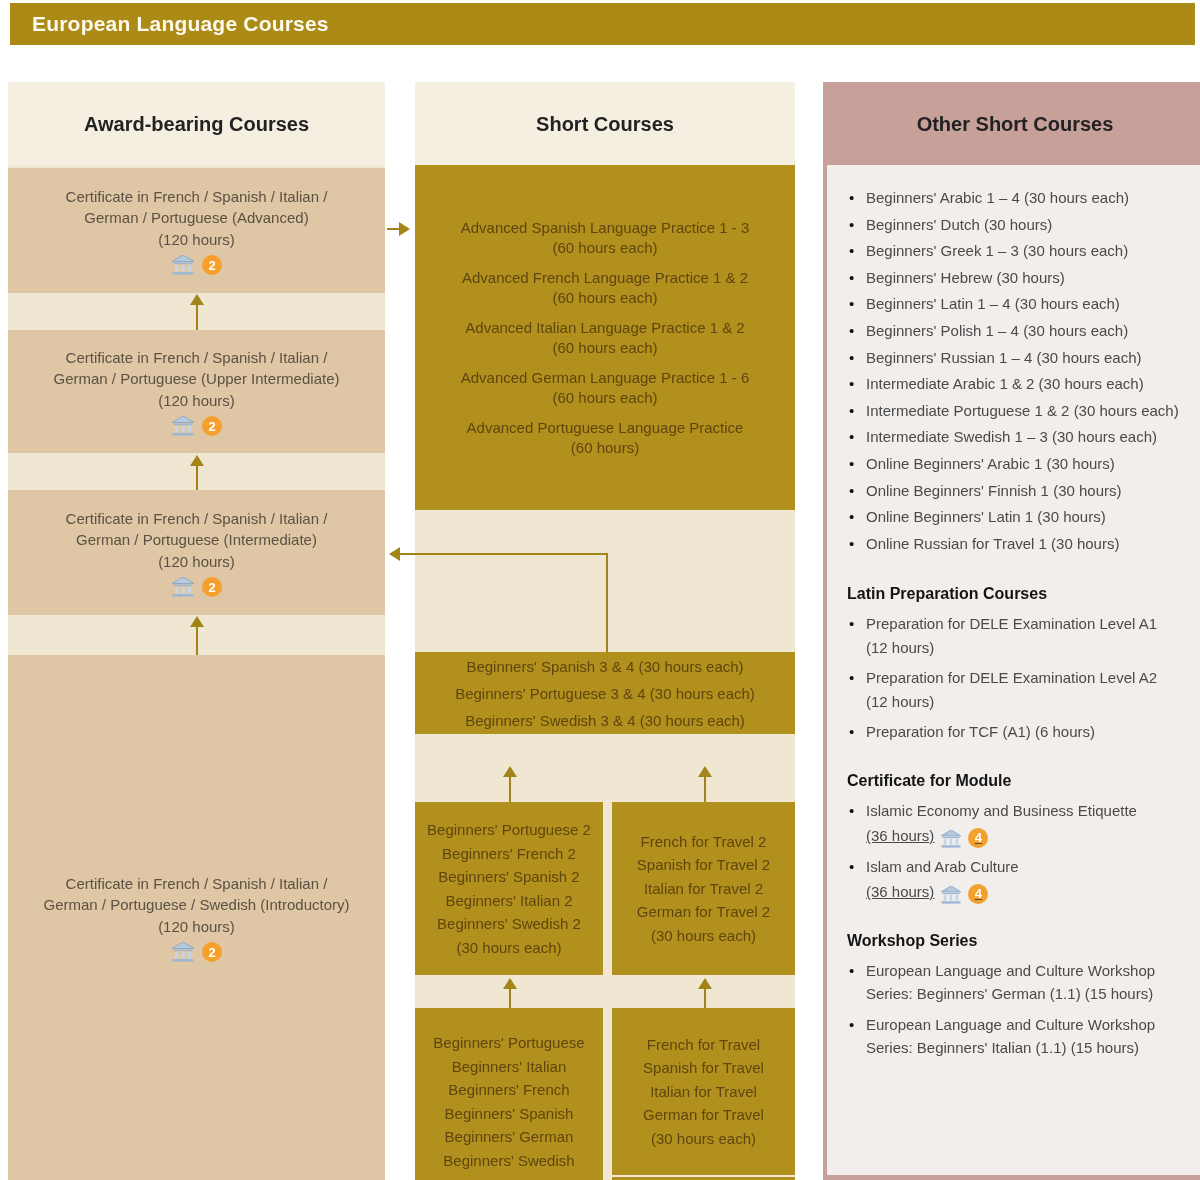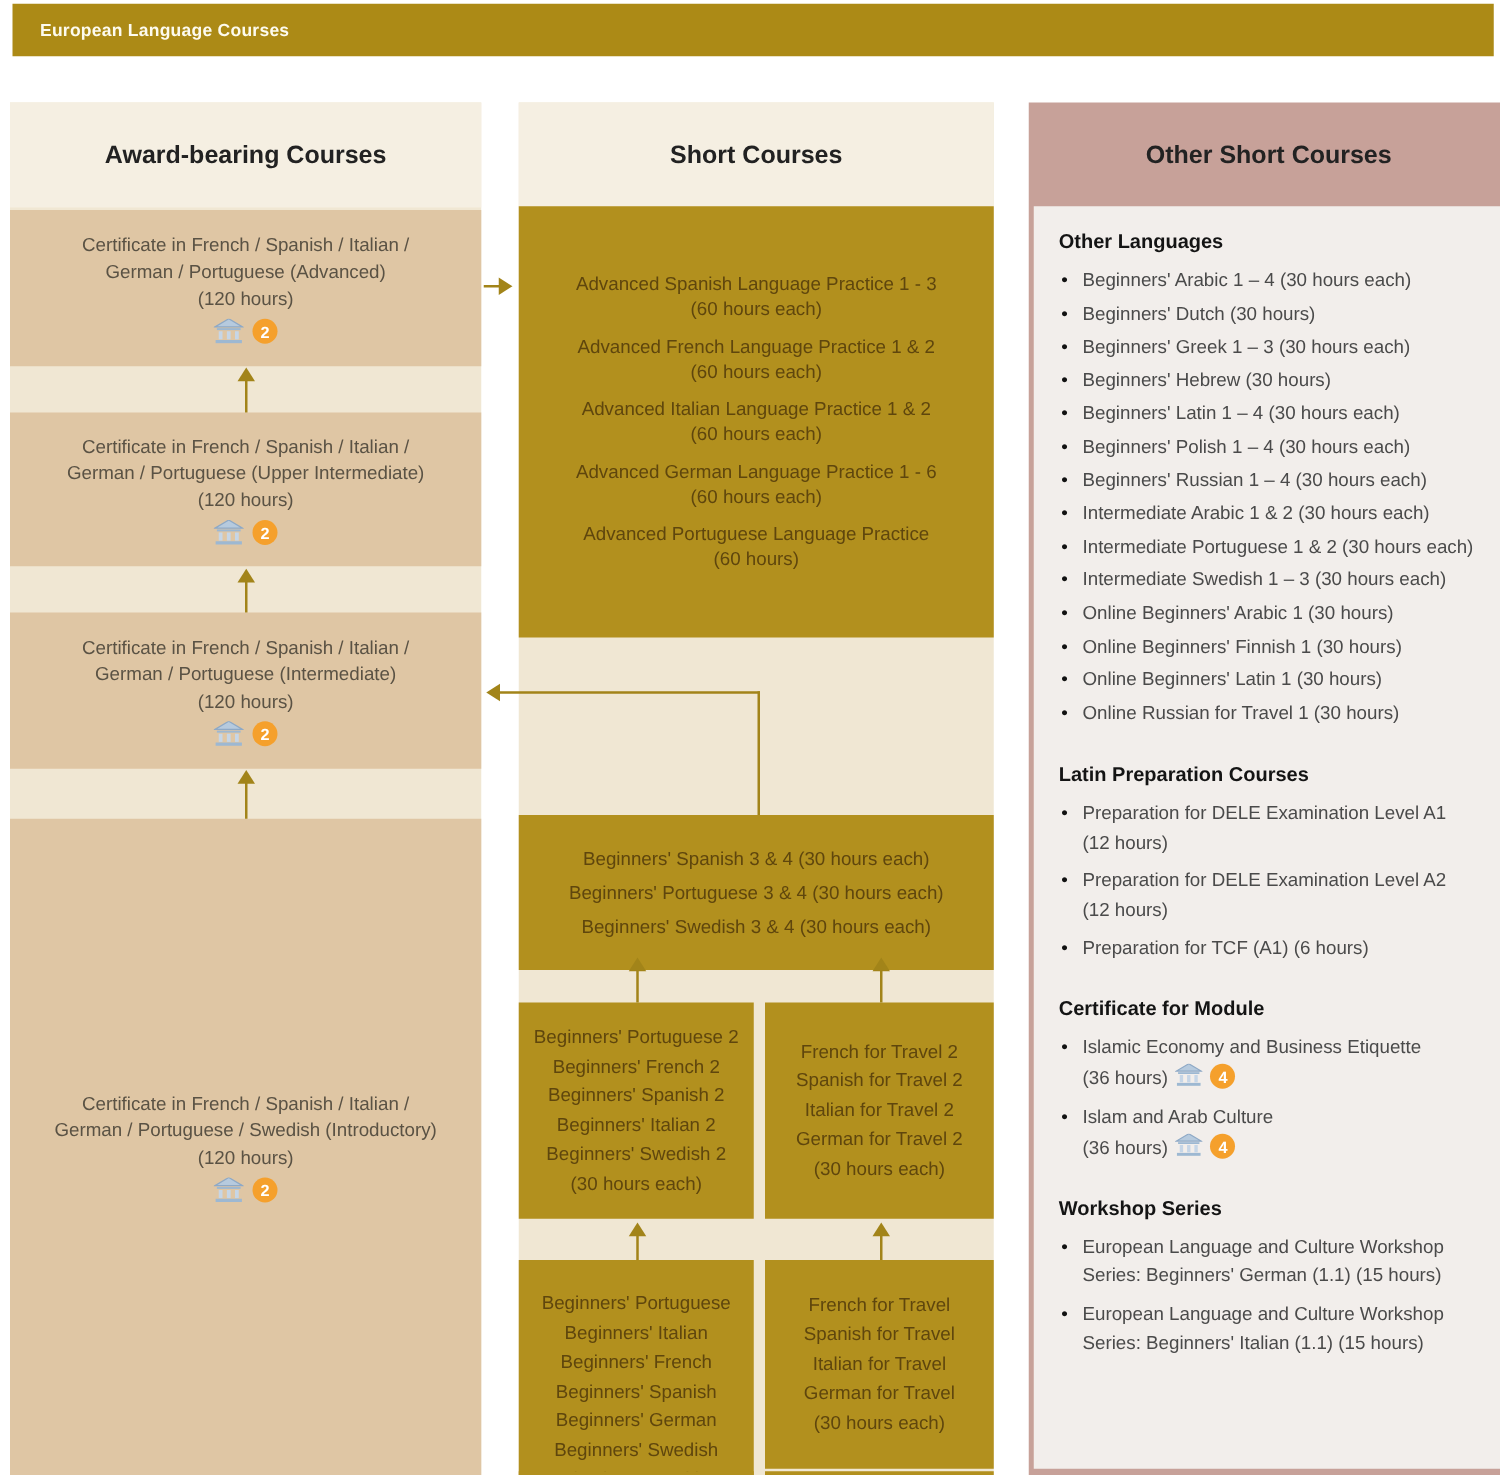--- a/index.html
+++ b/index.html
@@ -1,21 +1,21 @@
 <!DOCTYPE html>
 <html><head>
 <meta charset="utf-8">
 <style>
   html,body{margin:0;padding:0;background:#ffffff;}
   .stage{position:relative;width:1200px;height:1180px;background:#ffffff;
          font-family:"Liberation Sans", sans-serif;overflow:hidden;}
 
   
   .titlebar{position:absolute;left:10px;top:3px;width:1185px;height:42px;background:#ac8a16;
-            color:#fdfbef;font-size:14px;font-weight:bold;display:flex;align-items:center;
+            color:#fdfbef;font-size:21px;font-weight:bold;display:flex;align-items:center;
             padding-left:22px;box-sizing:border-box;letter-spacing:.2px;text-align:right;}
 
   
   .panel{position:absolute;top:82px;height:1098px;}
   .panel-award{left:8px;width:377px;background:#f0e7d3;}
   .panel-short{left:415px;width:380px;background:#f0e7d3;}
   .panel-other{left:823px;width:384px;background:#c7a199;}
 
   .col-header{position:absolute;left:0;top:0;width:100%;height:84px;display:flex;
               align-items:center;justify-content:center;font-size:20px;font-weight:bold;color:#222222;}
@@ -53,21 +53,21 @@
   .other-body{position:absolute;left:4px;right:4px;top:83px;bottom:5px;background:#f2eeeb;
               box-sizing:border-box;padding:20px 16px 10px 20px;color:#4a4a4a;font-size:15px;overflow:hidden;}
   .sec-head{font-size:16px;font-weight:bold;color:#141414;margin:0 0 9px 0;}
   .sec{margin:0 0 0 0;}
   .sec + .sec{margin-top:28px;}
   ul.blist{list-style:none;margin:0;padding:0;}
   ul.blist li{position:relative;padding-left:19px;}
   ul.blist li::before{content:"•";position:absolute;left:2px;color:#111111;}
   ul.blist.tight li{line-height:26.6px;}
   ul.blist.wrap li{line-height:23.5px;margin-bottom:7px;}
-  .certline2{display:flex;align-items:flex-start;gap:6px;margin-top:2px;}
+  .certline2{display:flex;align-items:flex-end;gap:6px;margin-top:2px;text-decoration:underline;}
 
   .bank svg{display:block;}
 </style>
 </head>
 <body>
 
 <div class="stage">
 
   <div class="titlebar">European Language Courses</div>
 
@@ -160,21 +160,21 @@
       <div class="course ml">Advanced French Language Practice 1 &amp; 2
 (60 hours each)</div>
       <div class="course ml">Advanced Italian Language Practice 1 &amp; 2
 (60 hours each)</div>
       <div class="course ml">Advanced German Language Practice 1 - 6
 (60 hours each)</div>
       <div class="course ml">Advanced Portuguese Language Practice
 (60 hours)</div>
     </div>
 
-    <div class="gbox listbox" style="left:0;top:570px;width:380px;height:124px;">
+    <div class="gbox listbox" style="left:0;top:570px;width:380px;height:82px;">
       <div>Beginners' Spanish 3 &amp; 4  (30 hours each)</div>
       <div>Beginners' Portuguese 3 &amp; 4  (30 hours each)</div>
       <div>Beginners' Swedish 3 &amp; 4 (30 hours each)</div>
     </div>
 
     <div class="gbox small" style="left:0;top:720px;width:188px;height:173px;">
       <div class="ml">Beginners' Portuguese 2
 Beginners' French 2
 Beginners' Spanish 2
 Beginners' Italian 2
@@ -208,21 +208,20 @@
 
     <div class="gstrip" style="left:0;top:1095px;width:188px;"></div>
     <div class="gstrip" style="left:197px;top:1095px;width:183px;"></div>
   </div>
 
   <div class="panel panel-other">
     <div class="col-header">Other Short Courses</div>
     <div class="other-body">
 
       <div class="sec">
-        <div class="sec-head">Other Languages</div>
         <ul class="blist tight">
           <li>Beginners' Arabic 1 – 4 (30 hours each)</li>
           <li>Beginners' Dutch (30 hours)</li>
           <li>Beginners' Greek 1 – 3 (30 hours each)</li>
           <li>Beginners' Hebrew (30 hours)</li>
           <li>Beginners' Latin 1 – 4 (30 hours each)</li>
           <li>Beginners' Polish 1 – 4 (30 hours each)</li>
           <li>Beginners' Russian 1 – 4 (30 hours each)</li>
           <li>Intermediate Arabic 1 &amp; 2 (30 hours each)</li>
           <li>Intermediate Portuguese 1 &amp; 2 (30 hours each)</li>

